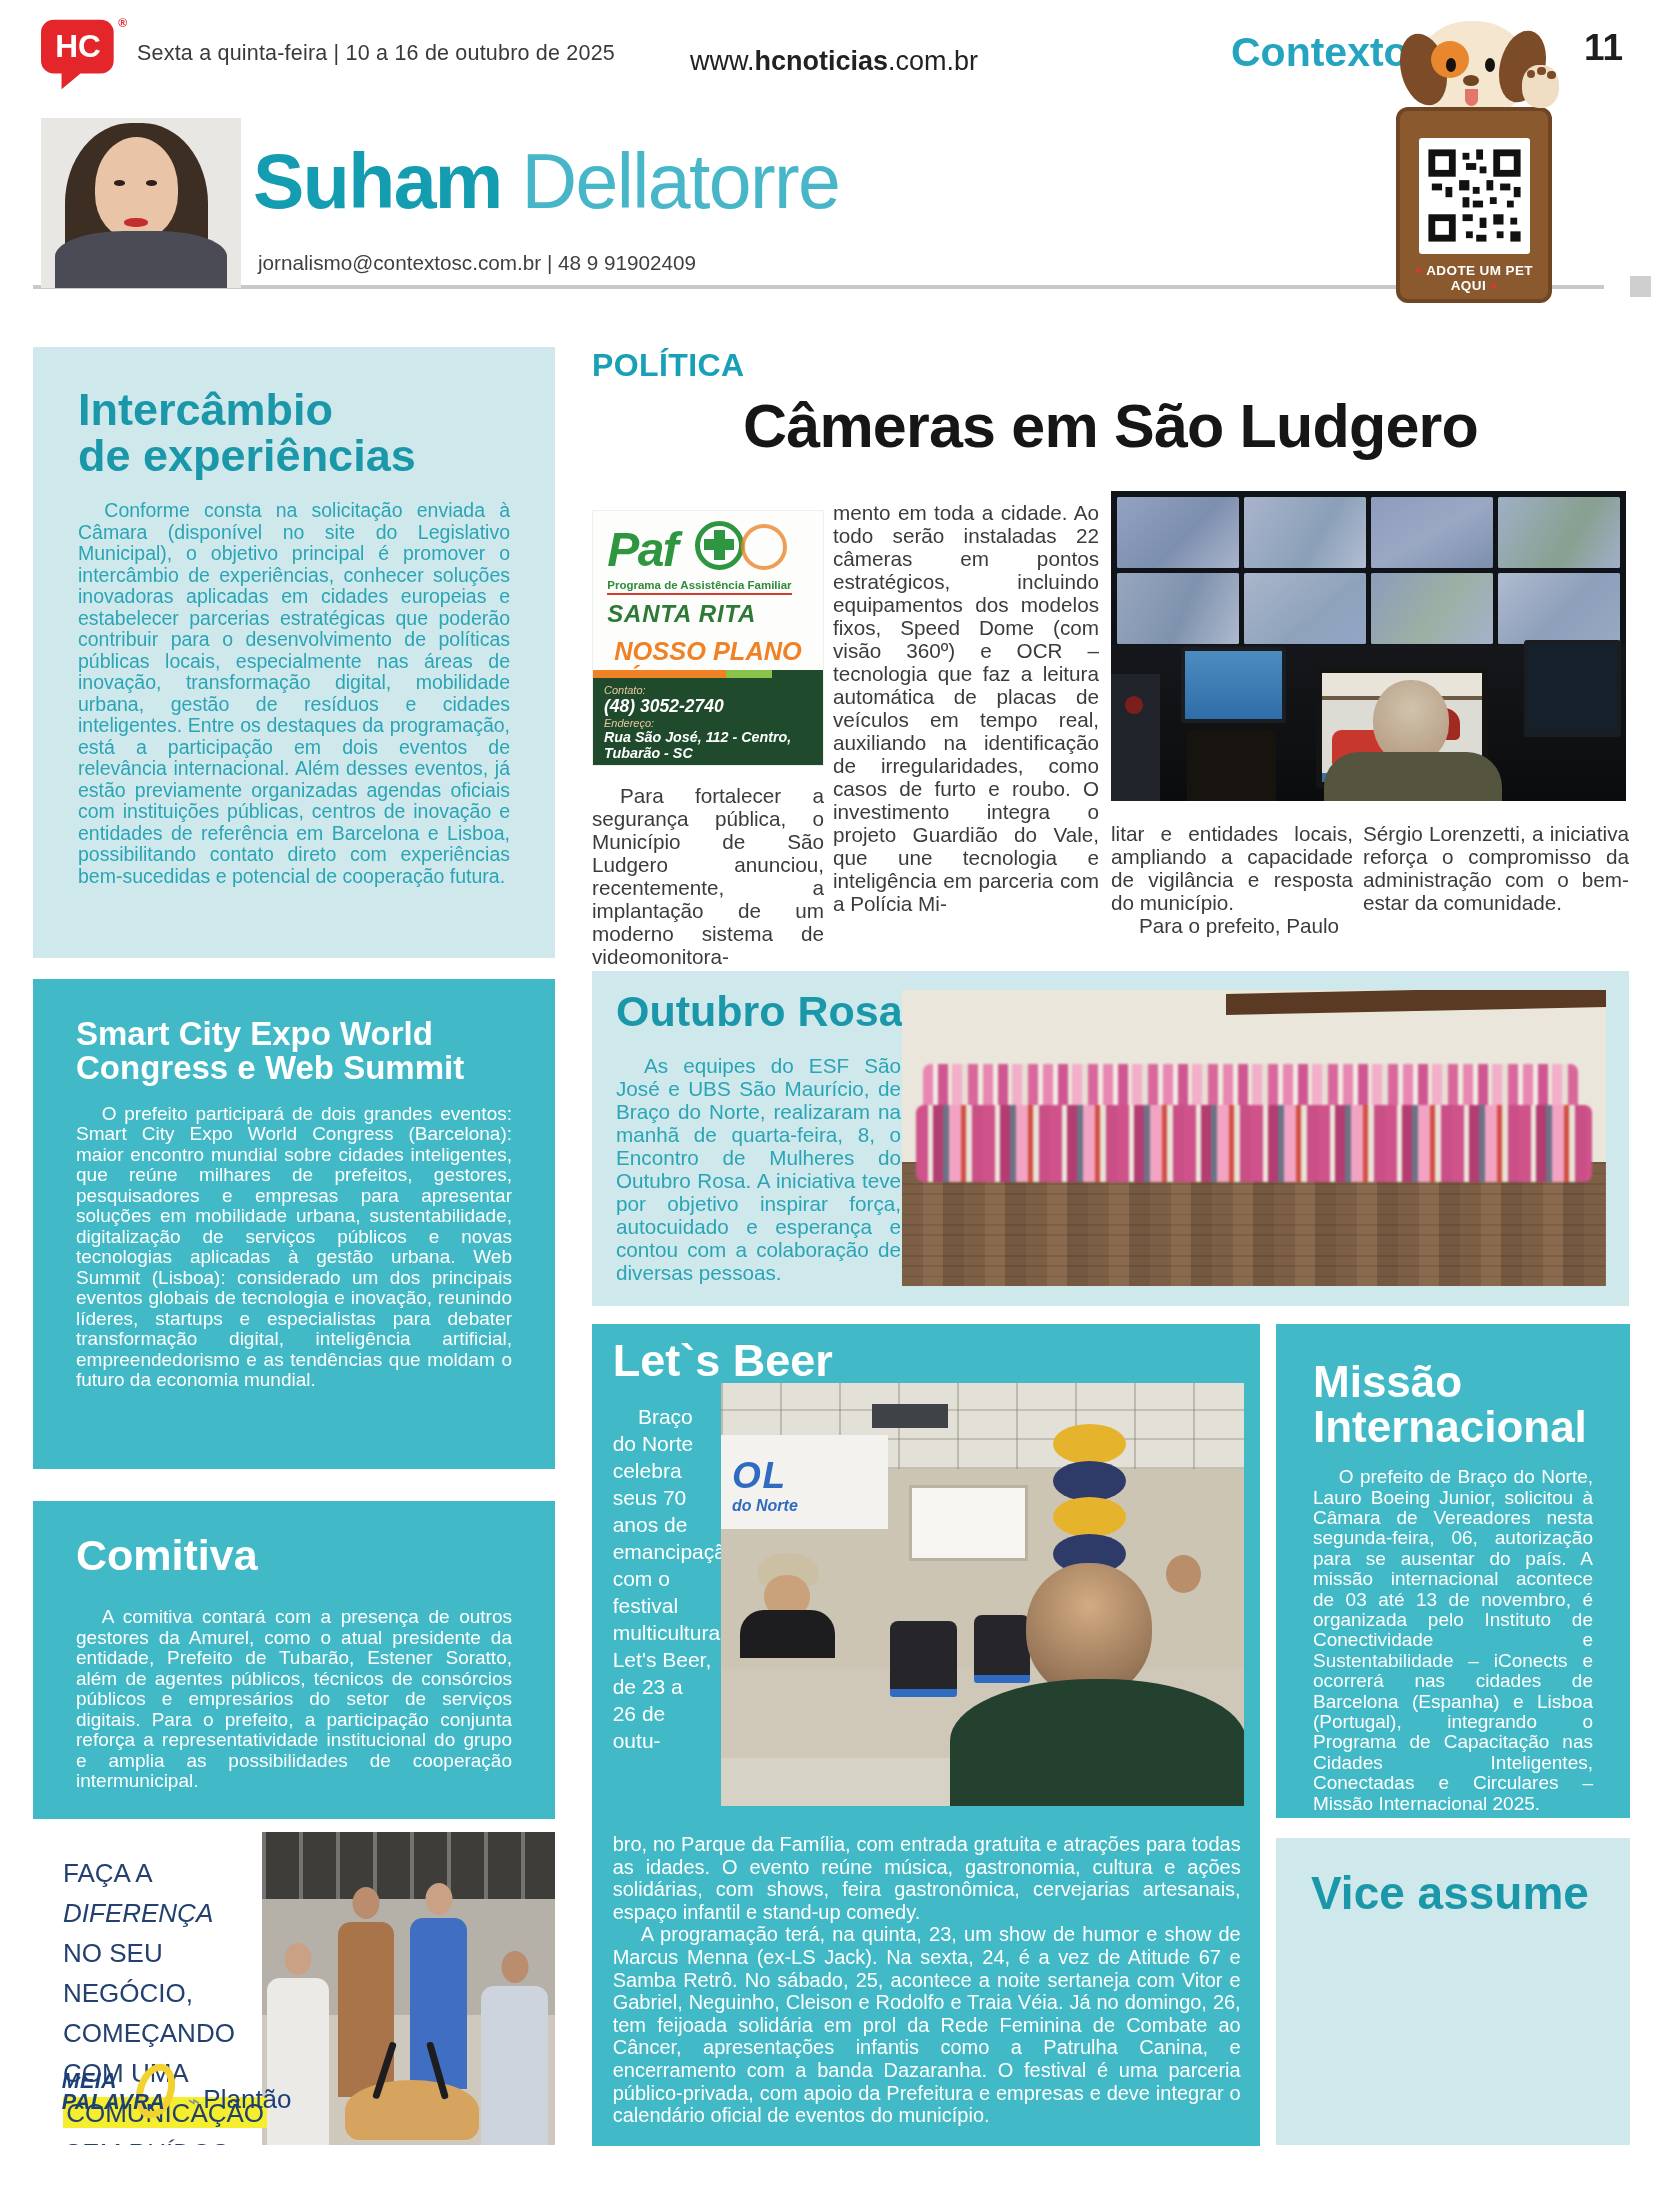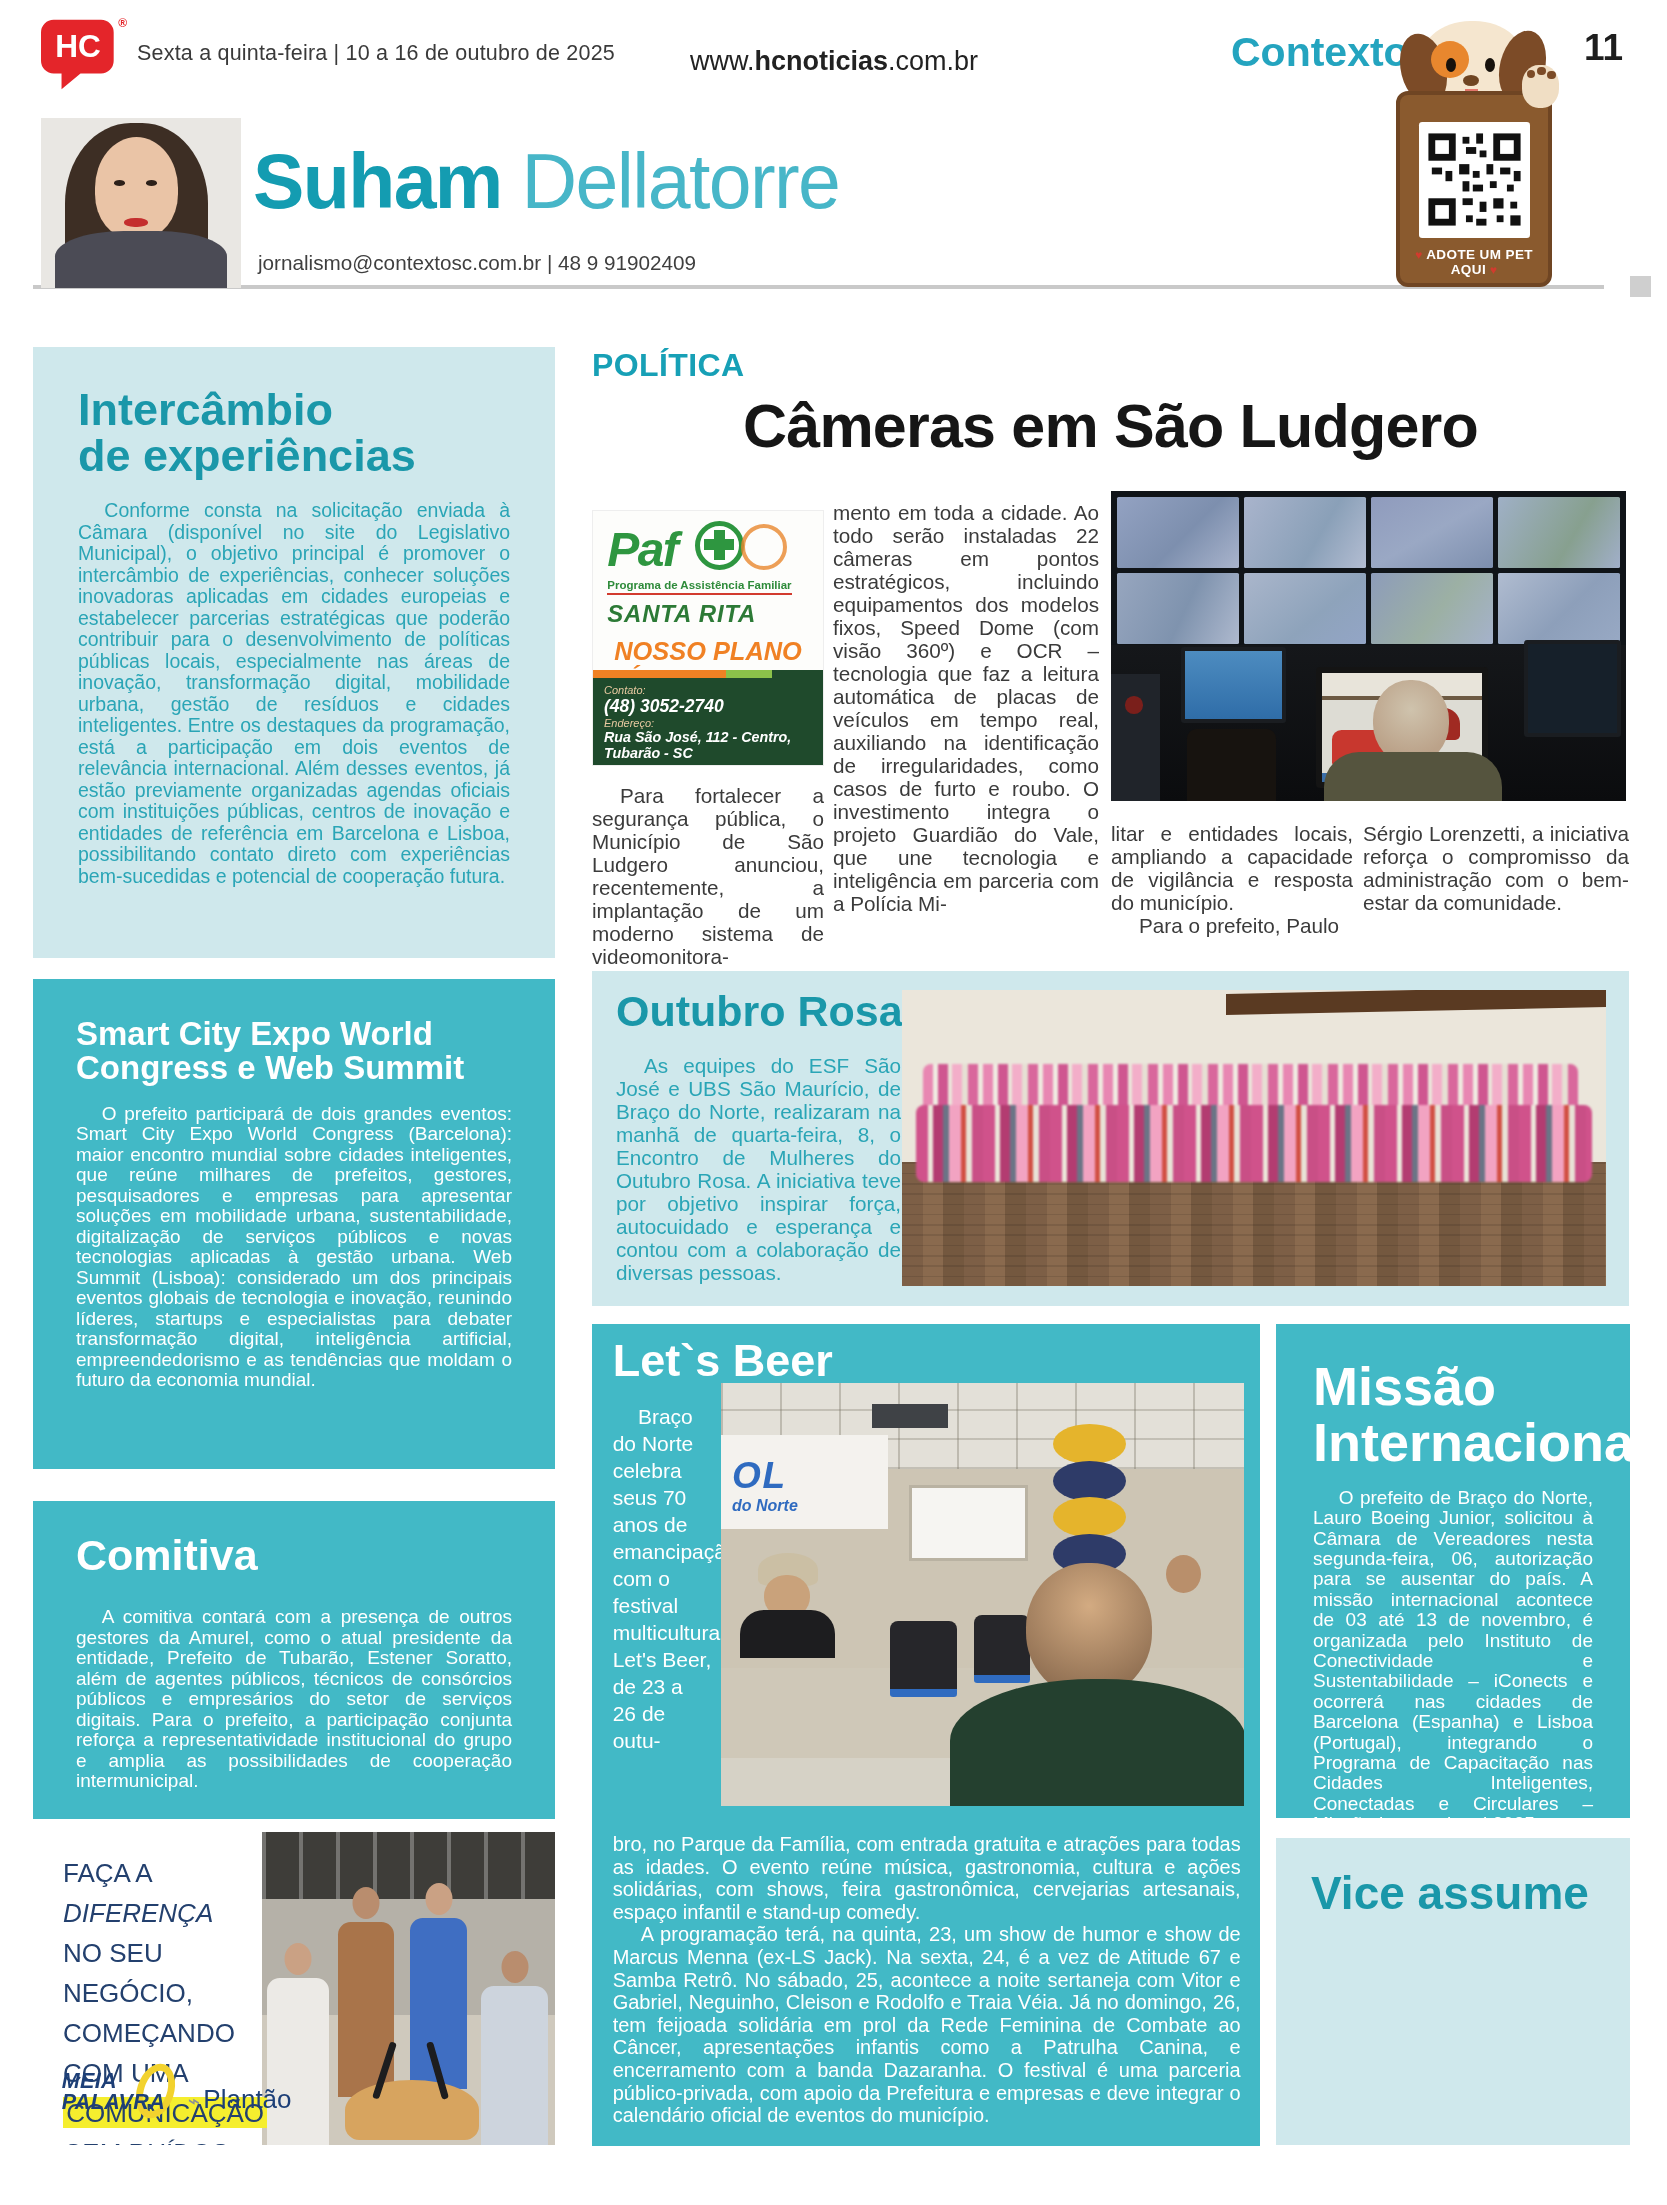--- a/index.html
+++ b/index.html
@@ -24,21 +24,21 @@
   
   .dog-unit { left:1385px; top:16px; width:178px; height:285px; }
   .dog-head { position:absolute; left:32px; top:4.8px; width:111px; height:97px; background:#f5e6cf; border-radius:48% 48% 46% 46%; z-index:1; }
   .dog-ear-l { position:absolute; left:-16px; top:12.7px; width:45px; height:73px; background:#7c4b27; border-radius:50%; transform:rotate(-14deg); }
   .dog-ear-r { position:absolute; left:83px; top:9.5px; width:45px; height:73px; background:#7c4b27; border-radius:50%; transform:rotate(14deg); }
   .dog-patch { position:absolute; left:14.3px; top:20.7px; width:38px; height:37px; background:#e8872e; border-radius:50%; }
   .dog-eye { position:absolute; width:10.3px; height:14.3px; background:#17120d; border-radius:50%; top:37px; }
   .dog-eye.l { left:29px; } .dog-eye.r { left:68px; }
   .dog-nose { position:absolute; left:46px; top:54px; width:16px; height:11px; background:#6f4522; border-radius:50%; }
   .dog-tongue { position:absolute; left:48px; top:68px; width:12.7px; height:17.5px; background:#e2766b; border-radius:0 0 7.2px 7.2px; }
-  .dog-board { position:absolute; left:11px; top:75px; width:156px; height:196px; background:#8a5a2e; border:4px solid #6f4523; border-radius:12px; z-index:2; }
+  .dog-board { position:absolute; left:11px; top:91px; width:156px; height:196px; background:#8a5a2e; border:4px solid #6f4523; border-radius:12px; z-index:2; }
   .dog-qr { position:absolute; left:19px; top:27px; width:111px; height:116px; background:#fff; border-radius:3.2px; padding:6.4px; }
   .dog-banner { position:absolute; left:0; right:0; bottom:6.4px; text-align:center; font-size:13.5px; font-weight:bold; color:#fff; letter-spacing:0.4px; }
   .heart { color:#d23b2e; font-size:12px; }
   .dog-paw { position:absolute; left:137px; top:49px; width:37px; height:43px; background:#f0dec4; border-radius:45%; z-index:3; }
   .paw-pad { position:absolute; width:8.7px; height:8.7px; background:#7c4b27; border-radius:50%; }
 
   
   .portrait { left:41px; top:118px; width:200px; height:170px; background:#e9e7e3; overflow:hidden; }
   .p-hair { position:absolute; left:24px; top:4.8px; width:143px; height:175px; background:#3d2e24; border-radius:46% 46% 30% 30%; }
   .p-face { position:absolute; left:54px; top:19px; width:83px; height:102px; background:#eac4a6; border-radius:50% 50% 44% 44%; }
@@ -176,21 +176,21 @@
   .lb-cap { position:absolute; left:17.5px; top:0; width:60px; height:33px; background:#cbbfa4; border-radius:50% 50% 20% 20%; }
   .lb-capface { position:absolute; left:24px; top:22px; width:46px; height:43px; background:#c9a27b; border-radius:48%; }
   .lb-capbody { position:absolute; left:0; top:57px; width:95px; height:48px; background:#1d1d1f; border-radius:24px 24px 0 0; }
   .lb-chair { position:absolute; width:67px; height:76px; background:#26262a; border-radius:8px 8px 3.2px 3.2px; border-bottom:8px solid #2f6bc0; }
   .lb-bald { position:absolute; left:305px; top:180px; width:126px; height:134px; background:radial-gradient(circle at 50% 32%, #d3ab82, #8a6a4e 85%); border-radius:48%; }
   .lb-shoulders { position:absolute; left:229px; top:296px; width:296px; height:129px; background:#24402f; border-radius:48% 48% 0 0; }
   .lb-floor { position:absolute; left:0; bottom:0; right:0; height:48px; background:#d6d2c6; }
 
   
   .bx-missao { left:1276px; top:1324px; width:354px; height:494px; padding:35px 37px; }
-  .bx-missao .t { font-size:54px; }
+  .bx-missao .t { font-size:44px; }
   .bx-missao .b { margin-top:17.5px; font-size:19px; line-height:20.4px; }
   .bx-vice { left:1276px; top:1838px; width:354px; height:307px; padding:32px 35px; }
   .bx-vice .t { font-size:46px; }
   .bx-vice .b { margin-top:16px; font-size:20.7px; line-height:23px; }
 </style>
 </head>
 <body>
 
 <div id="page">
 

